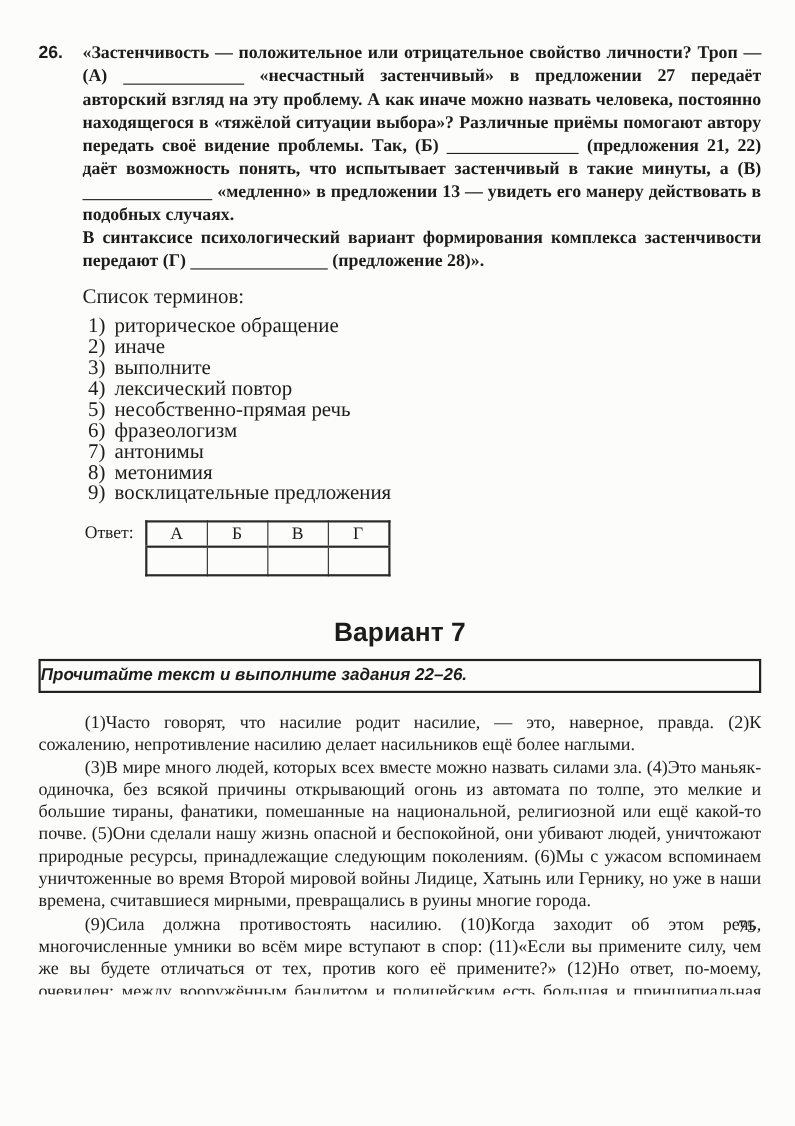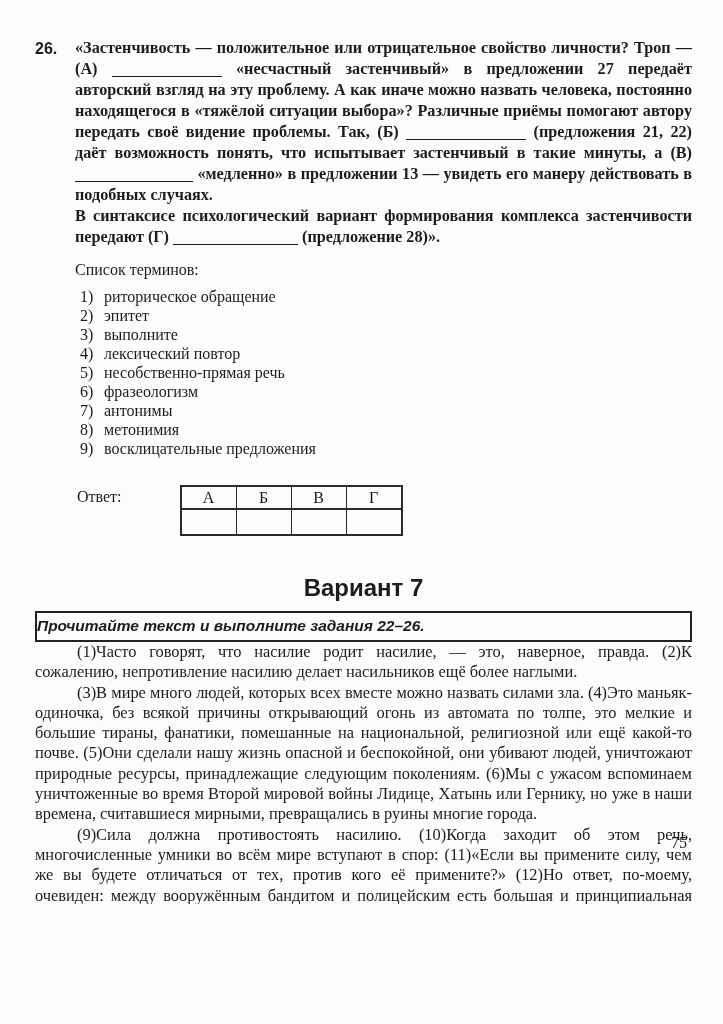--- a/index.html
+++ b/index.html
@@ -32,27 +32,27 @@
   }
   .qtext .bold{font-weight:bold;}
   .qtext .bold-italic{font-weight:bold;}
   .blank{
     display:inline-block;
     height:4px;
     border-bottom:1.4px solid #1c1c1c;
     vertical-align:-3px;
   }
   
-  .terms{margin:12px 0 0 40px;font-size:16px;}
+  .terms{margin:12px 0 0 40px;font-size:19px;}
   .terms-title{line-height:20px;margin-bottom:7px;}
   .term-item{display:flex;line-height:19px;}
   .term-num{flex:0 0 24px;padding-left:5px;}
   .term-label{flex:1;}
   
-  .answer{display:flex;align-items:flex-start;margin:27px 0 0 42px;gap:48px;}
+  .answer{display:flex;align-items:flex-start;margin:15px 0 0 42px;}
   .answer-label{font-size:16px;line-height:20px;padding-top:2px;margin-right:10px;}
   table.answer-table{border-collapse:collapse;margin-top:0;}
   table.answer-table th, table.answer-table td{
     width:54px;
     border:1px solid #2a2a2a;
     font-weight:normal;
     font-size:16px;
     text-align:center;
     padding:0;
   }
@@ -73,21 +73,21 @@
     border:2px solid #222;
     text-align:left;
     padding:4px 0 5px 0;
     font-family:"Liberation Sans", sans-serif;
     font-weight:bold;
     font-style:italic;
     font-size:15.5px;
     line-height:18px;
   }
   
-  .passage{font-size:16.4px;line-height:20.3px;text-align:justify;}
+  .passage{margin-top:17px;font-size:16.4px;line-height:20.3px;text-align:justify;}
   .passage p{margin:0;text-indent:42px;}
   
   .page-number{
     position:absolute;
     right:36px;bottom:52px;
     font-size:16px;
   }
 </style>
 </head>
 <body>
@@ -101,21 +101,21 @@
 
   <section class="terms">
     <div class="terms-title">Список терминов:</div>
     <div id="terms-list">
         <div class="term-item">
           <span class="term-num">1)</span>
           <span class="term-label">риторическое обращение</span>
         </div>
         <div class="term-item">
           <span class="term-num">2)</span>
-          <span class="term-label">эпитет</span>
+          <span class="term-label">иначе</span>
         </div>
         <div class="term-item">
           <span class="term-num">3)</span>
           <span class="term-label">выполните</span>
         </div>
         <div class="term-item">
           <span class="term-num">4)</span>
           <span class="term-label">лексический повтор</span>
         </div>
         <div class="term-item">

